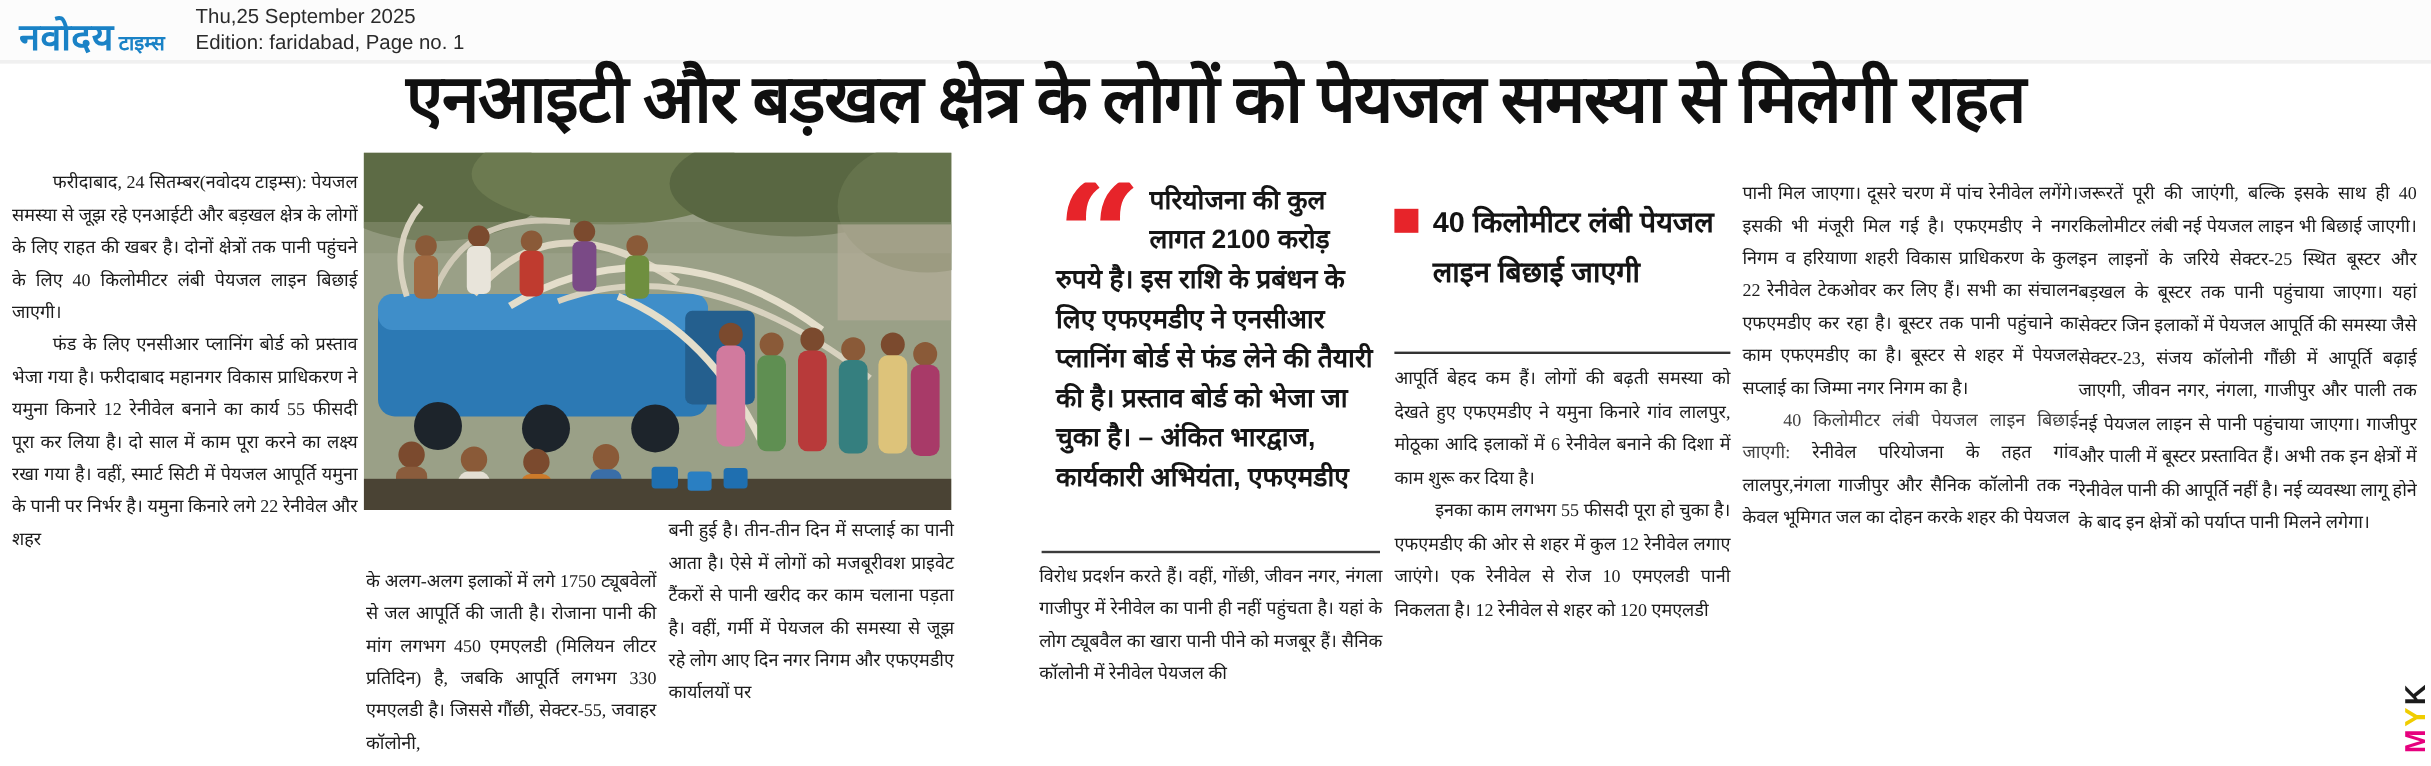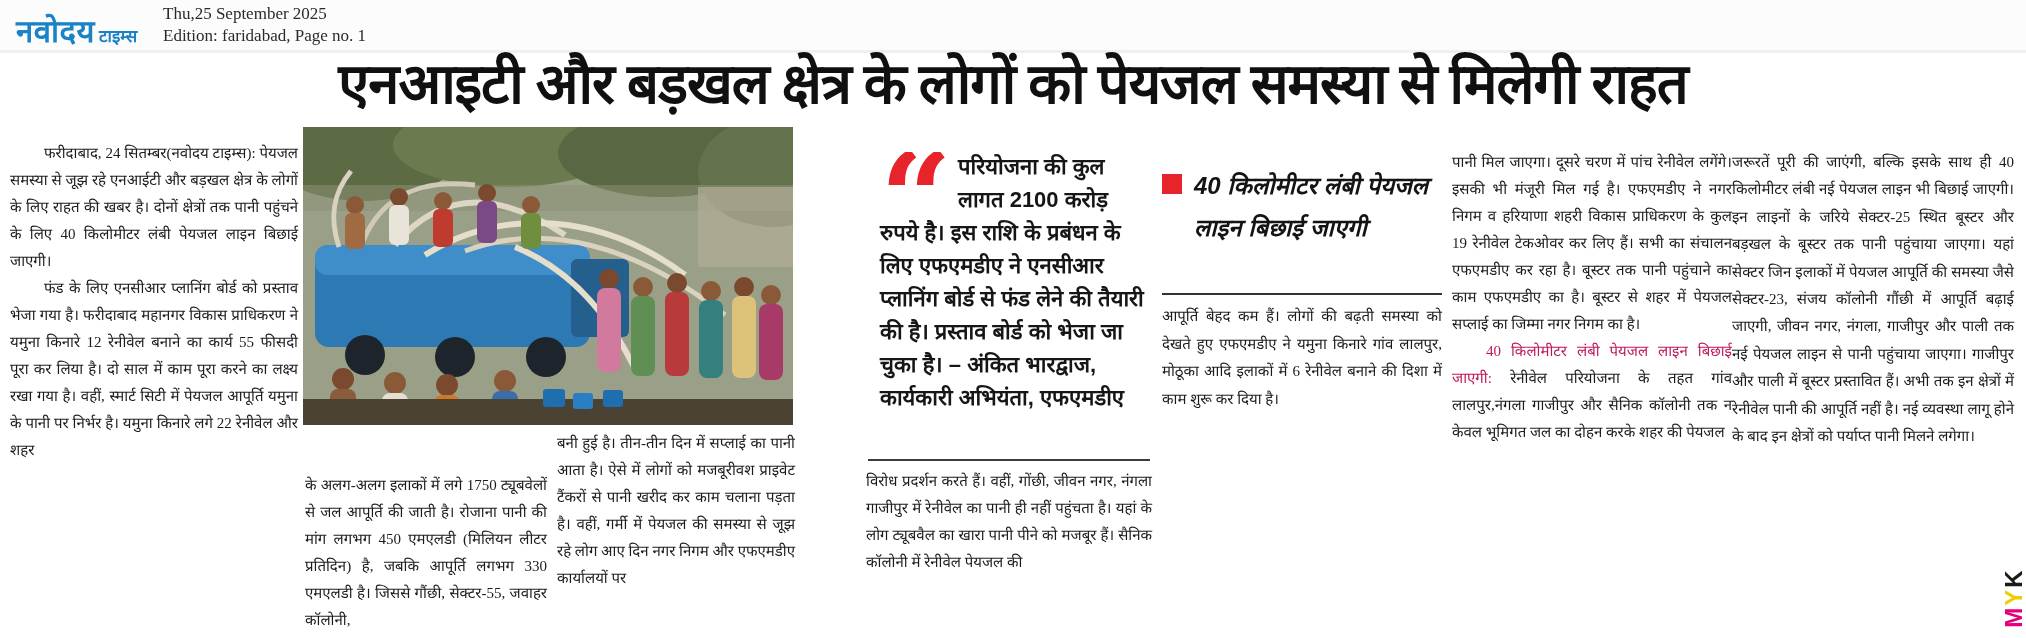--- a/index.html
+++ b/index.html
@@ -5,21 +5,21 @@
   html,body{margin:0;padding:0;background:#ffffff;}
   .page{position:relative;width:2026px;height:638px;background:#ffffff;overflow:hidden;
         font-family:"Liberation Serif",serif;color:#1c1c1c;}
   
   .masthead{position:absolute;left:0;top:0;width:100%;height:50px;background:#fcfcfc;
             border-bottom:3px solid #f0f0f0;}
   .logo{position:absolute;left:16px;top:9px;font-family:"Liberation Sans",sans-serif;
         color:#1a82c6;white-space:nowrap;}
   .logo .main{font-size:31px;font-weight:bold;letter-spacing:0.5px;margin-top:48px;}
   .logo .sub{font-size:17px;font-weight:bold;margin-left:4px;}
-  .dateblock{position:absolute;left:163px;top:3px;font-family:Liberation Serif, serif;
+  .dateblock{position:absolute;left:163px;top:3px;font-family:Liberation Sans, sans-serif;
              font-size:17px;line-height:22px;color:#2a2a2a;}
   
   .headline{position:absolute;left:0;top:50px;width:100%;text-align:center;
             font-size:56px;font-weight:800;letter-spacing:-1px;color:#101010;line-height:68px;}
   
   .bodycol{position:absolute;text-align:justify;font-size:15px;line-height:27px;color:#1b1b1b;}
   .bodycol p{margin:0;}
   .indent{text-indent:34px;}
   .col1{left:10px;top:140px;width:288px;height:498px;}
   .photo{position:absolute;left:303px;top:127px;width:490px;height:298px;overflow:hidden;}
@@ -33,28 +33,28 @@
   .quote-mark{float:left;width:74px;height:58px;color:#e7242a;
               font-family:"DejaVu Serif",serif;font-size:125px;line-height:92px;
               overflow:hidden;margin:2px 4px 0 0;}
   .quote-attr{font-weight:800;}
   .quote-rule{position:absolute;left:868px;top:459px;width:282px;height:0;
               border-top:2px solid #3c3c3c;}
   .below-quote{left:866px;top:468px;width:286px;height:170px;}
   
   .subhead{position:absolute;left:1162px;top:165px;width:250px;padding-left:32px;
            font-family:"Liberation Sans",sans-serif;font-size:24px;font-weight:800;
-           line-height:42px;color:#141414;font-style:italic;}
+           line-height:42px;color:#141414;}
   .red-square{position:absolute;left:0;top:9px;width:20px;height:20px;background:#e7242a;}
   .subhead-rule{position:absolute;left:1162px;top:293px;width:280px;height:0;
                 border-top:2px solid #333;}
   .col4{left:1162px;top:303px;width:280px;height:335px;line-height:27.5px;}
   .col5{left:1452px;top:149px;width:280px;height:489px;}
   .col6{left:1732px;top:149px;width:282px;height:489px;line-height:27.4px;}
-  .red-lead{color:#be185d;}
+  .red-lead{color:#404040;}
   
   .print-mark{position:absolute;left:1972px;top:585px;width:84px;height:26px;
               transform:rotate(-90deg);transform-origin:center;
               font-family:"Liberation Sans",sans-serif;font-size:24px;font-weight:800;
               letter-spacing:2px;line-height:26px;text-align:center;}
   .pm-m{color:#e6007e;} .pm-y{color:#f0cd00;} .pm-k{color:#1b1b1b;}
 </style>
 </head>
 <body>
 
@@ -187,24 +187,25 @@
     <p>विरोध प्रदर्शन करते हैं। वहीं, गोंछी, जीवन नगर, नंगला गाजीपुर में रेनीवेल का पानी ही नहीं पहुंचता है। यहां के लोग ट्यूबवैल का खारा पानी पीने को मजबूर हैं। सैनिक कॉलोनी में रेनीवेल पेयजल की</p>
   </div>
 
   <div class="subhead">
     <span class="red-square"></span>
     <span>40 किलोमीटर लंबी पेयजल लाइन बिछाई जाएगी</span>
   </div>
   <div class="subhead-rule"></div>
   <div class="bodycol col4">
     <p>आपूर्ति बेहद कम हैं। लोगों की बढ़ती समस्या को देखते हुए एफएमडीए ने यमुना किनारे गांव लालपुर, मोठूका आदि इलाकों में 6 रेनीवेल बनाने की दिशा में काम शुरू कर दिया है।</p>
+    <p class="indent">इनका काम लगभग 55 फीसदी पूरा हो चुका है। एफएमडीए की ओर से शहर में कुल 12 रेनीवेल लगाए जाएंगे। एक रेनीवेल से रोज 10 एमएलडी पानी निकलता है। 12 रेनीवेल से शहर को 120 एमएलडी</p>
   </div>
 
   <div class="bodycol col5">
-    <p>पानी मिल जाएगा। दूसरे चरण में पांच रेनीवेल लगेंगे। इसकी भी मंजूरी मिल गई है। एफएमडीए ने नगर निगम व हरियाणा शहरी विकास प्राधिकरण के कुल 19 रेनीवेल टेकओवर कर लिए हैं। सभी का संचालन एफएमडीए कर रहा है। बूस्टर तक पानी पहुंचाने का काम एफएमडीए का है। बूस्टर से शहर में पेयजल सप्लाई का जिम्मा नगर निगम का है।</p>
+    <p>पानी मिल जाएगा। दूसरे चरण में पांच रेनीवेल लगेंगे। इसकी भी मंजूरी मिल गई है। एफएमडीए ने नगर निगम व हरियाणा शहरी विकास प्राधिकरण के कुल 22 रेनीवेल टेकओवर कर लिए हैं। सभी का संचालन एफएमडीए कर रहा है। बूस्टर तक पानी पहुंचाने का काम एफएमडीए का है। बूस्टर से शहर में पेयजल सप्लाई का जिम्मा नगर निगम का है।</p>
     <p class="indent"><span class="red-lead">40 किलोमीटर लंबी पेयजल लाइन बिछाई जाएगी: </span><span>रेनीवेल परियोजना के तहत गांव लालपुर,नंगला गाजीपुर और सैनिक कॉलोनी तक न केवल भूमिगत जल का दोहन करके शहर की पेयजल</span></p>
   </div>
 
   <div class="bodycol col6">
     <p>जरूरतें पूरी की जाएंगी, बल्कि इसके साथ ही 40 किलोमीटर लंबी नई पेयजल लाइन भी बिछाई जाएगी। इन लाइनों के जरिये सेक्टर-25 स्थित बूस्टर और बड़खल के बूस्टर तक पानी पहुंचाया जाएगा। यहां सेक्टर जिन इलाकों में पेयजल आपूर्ति की समस्या जैसे सेक्टर-23, संजय कॉलोनी गौंछी में आपूर्ति बढ़ाई जाएगी, जीवन नगर, नंगला, गाजीपुर और पाली तक नई पेयजल लाइन से पानी पहुंचाया जाएगा। गाजीपुर और पाली में बूस्टर प्रस्तावित हैं। अभी तक इन क्षेत्रों में रेनीवेल पानी की आपूर्ति नहीं है। नई व्यवस्था लागू होने के बाद इन क्षेत्रों को पर्याप्त पानी मिलने लगेगा।</p>
   </div>
 
   <div class="print-mark">
     <span class="pm-m">M</span><span class="pm-y">Y</span><span class="pm-k">K</span>
   </div>

